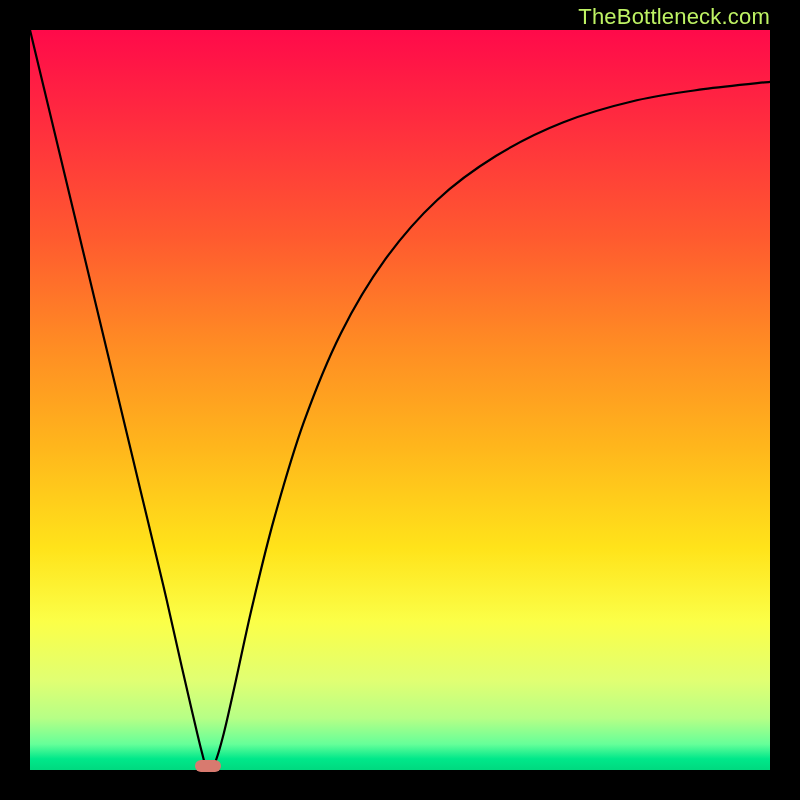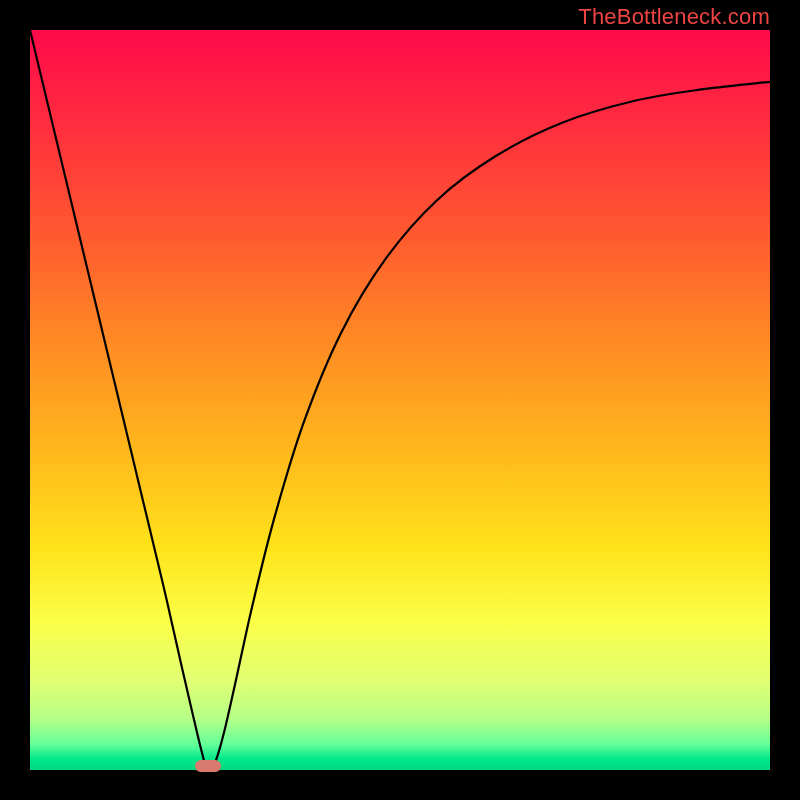--- a/index.html
+++ b/index.html
@@ -22,21 +22,21 @@
     position: absolute;
     left: 0;
     top: 0;
     width: 100%;
     height: 100%;
   }
   .watermark {
     position: absolute;
     top: 4px;
     right: 30px;
-    color: #ef4444;
+    color: #bef264;
     font-size: 22px;
     font-weight: 400;
     letter-spacing: 0.2px;
   }
   svg.curve {
     position: absolute;
     left: 0;
     top: 0;
     width: 740px;
     height: 740px;

